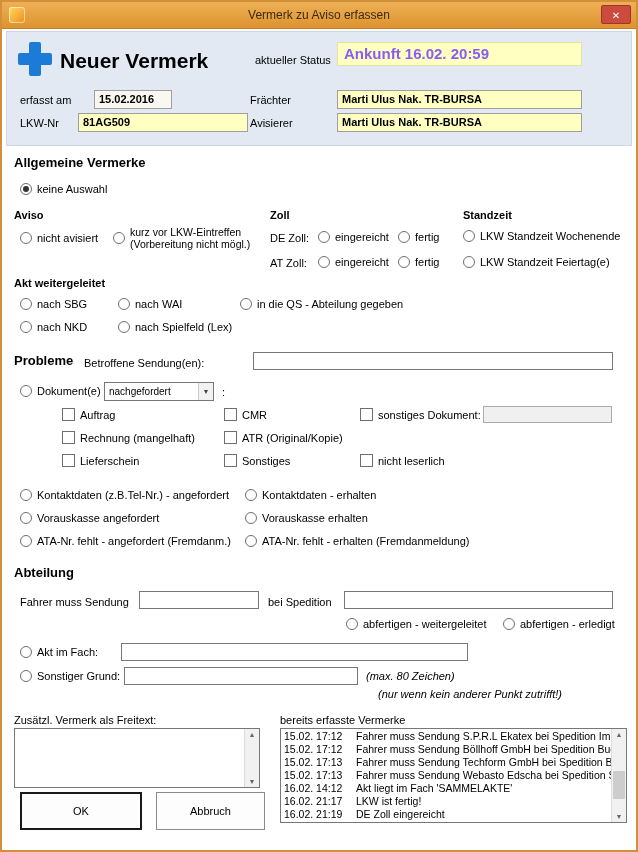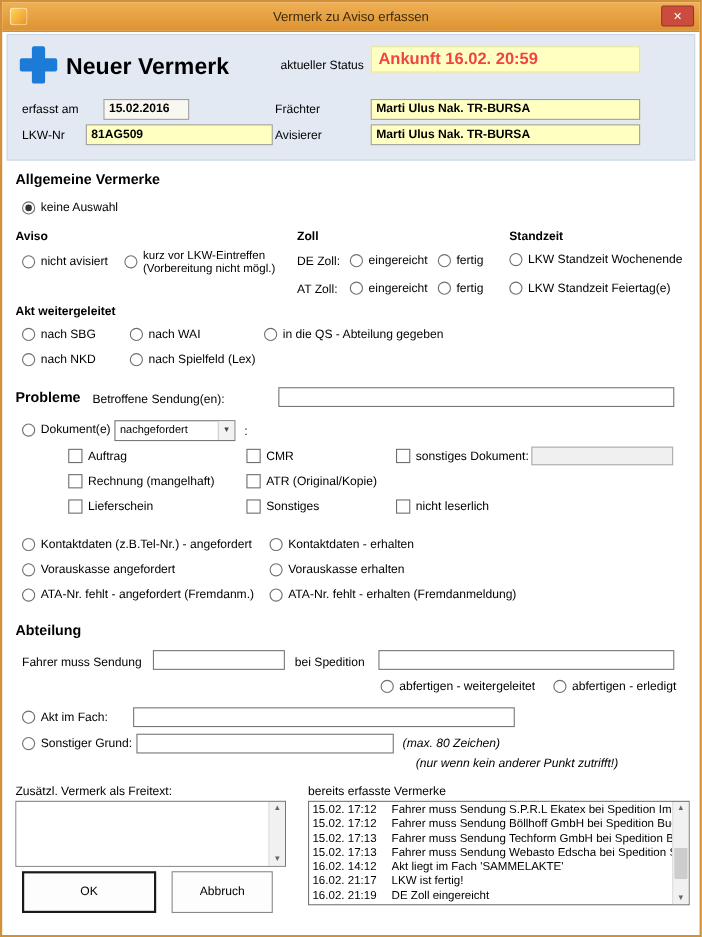--- a/index.html
+++ b/index.html
@@ -8,21 +8,21 @@
   .titlebar{position:absolute;left:0;top:0;right:0;height:26px;background:linear-gradient(#efb055,#dd9330);border-bottom:1px solid #c6812a;}
   .title{position:absolute;left:0;right:0;top:6px;text-align:center;font-size:12px;color:#3a2a0e;}
   .app-icon{position:absolute;left:7px;top:5px;width:16px;height:16px;border-radius:3px;background:linear-gradient(135deg,#ffd95e,#ef8e1e);box-shadow:inset 0 0 0 1px rgba(255,255,255,.55);}
   .close{position:absolute;right:5px;top:3px;width:30px;height:19px;background:#cb4b3e;color:#fff;font-size:10px;line-height:19px;text-align:center;border-radius:2px;border:1px solid #9e352b;box-sizing:border-box;}
   .header-panel{position:absolute;left:4px;top:29px;width:626px;height:115px;background:#e2e9f3;border:1px solid #ccd6e5;box-sizing:border-box;}
   .plus-icon{position:absolute;left:16px;top:40px;width:34px;height:34px;}
   .plus-icon::before{content:"";position:absolute;left:0;top:11px;width:34px;height:12px;background:#1b7bd6;border-radius:2px;}
   .plus-icon::after{content:"";position:absolute;left:11px;top:0;width:12px;height:34px;background:#1b7bd6;border-radius:2px;}
   .hdr-title{position:absolute;left:58px;top:47px;font-size:21px;font-weight:bold;white-space:nowrap;}
   .lbl{position:absolute;white-space:nowrap;font-size:11px;}
-  .status-box{position:absolute;left:335px;top:40px;width:245px;height:24px;background:#ffffc2;border:1px solid #e6e2a2;box-sizing:border-box;line-height:22px;padding-left:6px;font-size:15px;font-weight:bold;color:#ef4444;white-space:nowrap;}
+  .status-box{position:absolute;left:335px;top:40px;width:245px;height:24px;background:#ffffc2;border:1px solid #e6e2a2;box-sizing:border-box;line-height:22px;padding-left:6px;font-size:15px;font-weight:bold;color:#8b5cf6;white-space:nowrap;}
   .field{position:absolute;height:19px;border:1px solid #9f9f9f;background:#fff;box-sizing:border-box;font-weight:bold;font-size:11px;line-height:17px;padding-left:4px;white-space:nowrap;overflow:hidden;}
   .field.yellow{background:#ffffc2;}
   .field.gray{background:#f8f7f0;}
   .h1{position:absolute;font-size:13px;font-weight:bold;white-space:nowrap;}
   .h2{position:absolute;font-size:11px;font-weight:bold;white-space:nowrap;text-align:right;}
   .opt{position:absolute;display:flex;align-items:center;gap:5px;white-space:nowrap;font-size:11px;}
   .opt.top{align-items:flex-start;}
   .radio{flex:0 0 auto;width:12px;height:12px;border:1px solid #6e6e6e;border-radius:50%;background:#fff;box-sizing:border-box;position:relative;}
   .radio.checked::after{content:"";position:absolute;left:2px;top:2px;width:6px;height:6px;border-radius:50%;background:#333;}
   .checkbox{flex:0 0 auto;width:13px;height:13px;border:1px solid #6e6e6e;background:#fff;box-sizing:border-box;}
@@ -300,15 +300,15 @@
         </div>
       </div>
     <div class="vscroll">
       <span>▲</span>
       <span class="sthumb"></span>
       <span>▼</span>
     </div>
   </div>
 
   <button class="btn ok" style="left:18px;top:790px;width:122px;height:38px">OK</button>
-  <button class="btn cancel" style="left:154px;top:790px;width:92px;height:38px">Abbruch</button>
+  <button class="btn cancel" style="left:154px;top:790px;width:109px;height:38px">Abbruch</button>
 
 </div>
 
 </body></html>

